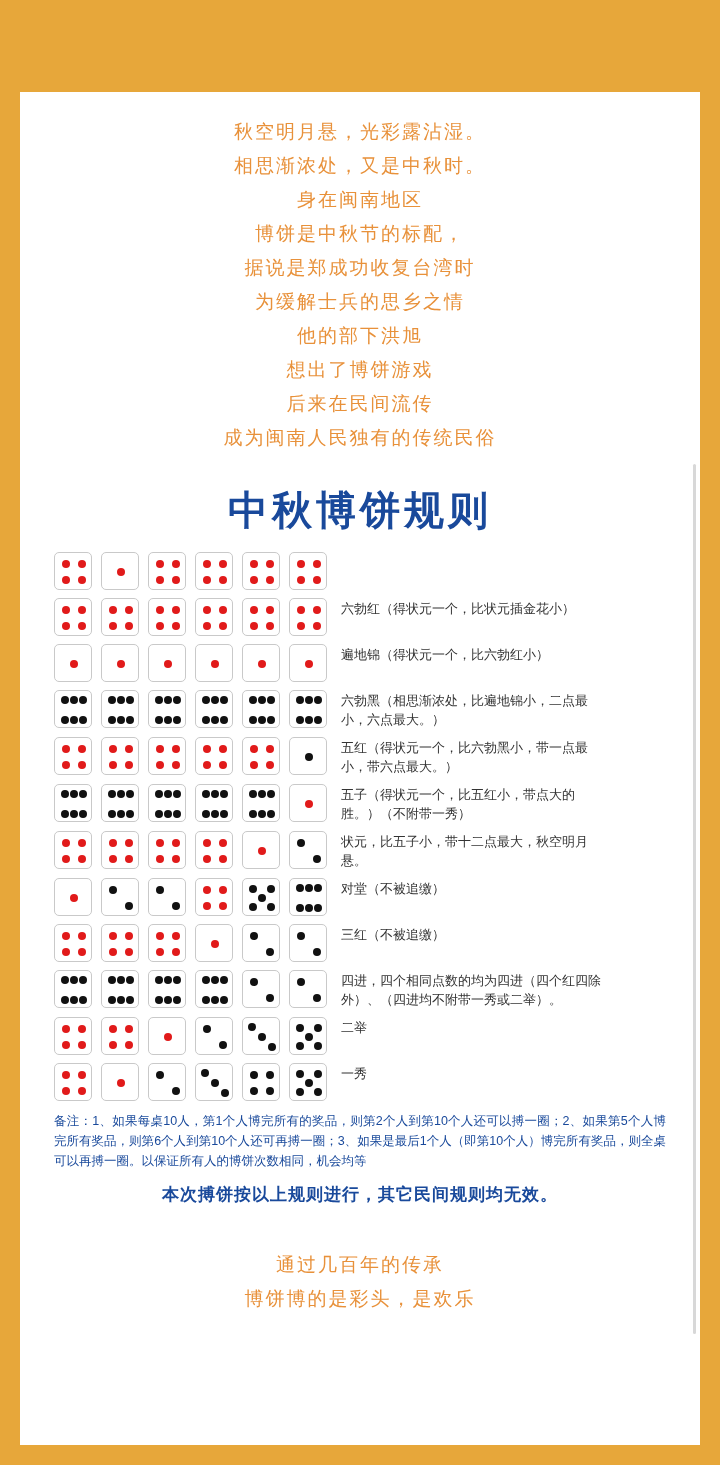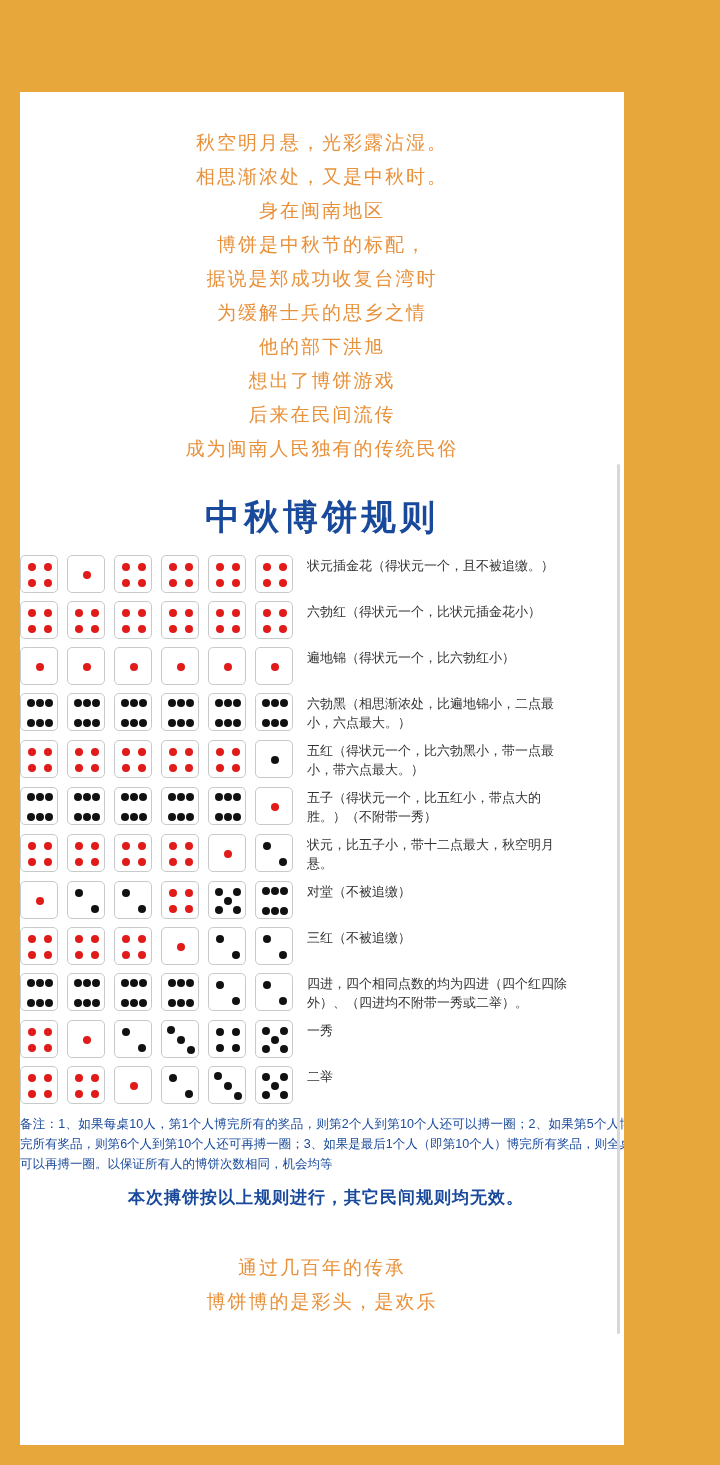--- a/index.html
+++ b/index.html
@@ -61,40 +61,40 @@
     border: 1px solid #c08f33;
     box-sizing: border-box;
   }
   .lantern i:nth-child(1) { left: 1px; }
   .lantern i:nth-child(2) { left: 10px; top: 6px; }
   
   .sheet {
     position: absolute;
     left: 20px;
     top: 92px;
-    width: 604px;
+    width: 680px;
     height: 1353px;
     background: #ffffff;
     box-sizing: border-box;
-    padding: 28px 0 0 0;
+    padding: 17px 0 0 0;
     overflow: hidden;
   }
   .poem {
     text-align: center;
     color: #e8913a;
     font-size: 19px;
     line-height: 34px;
     letter-spacing: 2px;
     padding: 6px 0 10px 0;
   }
   .poem div { white-space: nowrap; }
   .rules-title {
     text-align: center;
     color: #19499b;
-    font-size: 35px;
+    font-size: 40px;
     font-weight: bold;
     letter-spacing: 4px;
     margin: 18px 0 14px 0;
     font-family: "Liberation Sans", sans-serif;
   }
   
   .dice-table {
     margin: 0 auto;
     width: 612px;
   }
@@ -223,21 +223,20 @@
               <span class="pip red" style="left: 7px; top: 23px;"></span>
               <span class="pip red" style="left: 23px; top: 23px;"></span>
             </div>
             <div class="die">
               <span class="pip red" style="left: 7px; top: 7px;"></span>
               <span class="pip red" style="left: 23px; top: 7px;"></span>
               <span class="pip red" style="left: 7px; top: 23px;"></span>
               <span class="pip red" style="left: 23px; top: 23px;"></span>
             </div>
           </div>
-          <div class="desc">状元插金花（得状元一个，且不被追缴。）</div>
         </div>
         <div class="dice-row">
           <div class="dice-cells">
             <div class="die">
               <span class="pip red" style="left: 7px; top: 7px;"></span>
               <span class="pip red" style="left: 23px; top: 7px;"></span>
               <span class="pip red" style="left: 7px; top: 23px;"></span>
               <span class="pip red" style="left: 23px; top: 23px;"></span>
             </div>
             <div class="die">
@@ -589,82 +588,82 @@
         </div>
         <div class="dice-row">
           <div class="dice-cells">
             <div class="die">
               <span class="pip red" style="left: 7px; top: 7px;"></span>
               <span class="pip red" style="left: 23px; top: 7px;"></span>
               <span class="pip red" style="left: 7px; top: 23px;"></span>
               <span class="pip red" style="left: 23px; top: 23px;"></span>
             </div>
             <div class="die">
+              <span class="pip red" style="left: 7px; top: 7px;"></span>
+              <span class="pip red" style="left: 23px; top: 7px;"></span>
+              <span class="pip red" style="left: 7px; top: 23px;"></span>
+              <span class="pip red" style="left: 23px; top: 23px;"></span>
+            </div>
+            <div class="die">
               <span class="pip red" style="left: 15px; top: 15px;"></span>
             </div>
             <div class="die">
               <span class="pip" style="left: 7px; top: 7px;"></span>
               <span class="pip" style="left: 23px; top: 23px;"></span>
             </div>
             <div class="die">
               <span class="pip" style="left: 5px; top: 5px;"></span>
               <span class="pip" style="left: 15px; top: 15px;"></span>
               <span class="pip" style="left: 25px; top: 25px;"></span>
-            </div>
-            <div class="die">
-              <span class="pip" style="left: 7px; top: 7px;"></span>
-              <span class="pip" style="left: 23px; top: 7px;"></span>
-              <span class="pip" style="left: 7px; top: 23px;"></span>
-              <span class="pip" style="left: 23px; top: 23px;"></span>
             </div>
             <div class="die">
               <span class="pip" style="left: 6px; top: 6px;"></span>
               <span class="pip" style="left: 24px; top: 6px;"></span>
               <span class="pip" style="left: 15px; top: 15px;"></span>
               <span class="pip" style="left: 6px; top: 24px;"></span>
               <span class="pip" style="left: 24px; top: 24px;"></span>
             </div>
           </div>
-          <div class="desc">一秀</div>
-        </div>
-        <div class="dice-row">
-          <div class="dice-cells">
-            <div class="die">
-              <span class="pip red" style="left: 7px; top: 7px;"></span>
-              <span class="pip red" style="left: 23px; top: 7px;"></span>
-              <span class="pip red" style="left: 7px; top: 23px;"></span>
-              <span class="pip red" style="left: 23px; top: 23px;"></span>
-            </div>
+          <div class="desc">二举</div>
+        </div>
+        <div class="dice-row">
+          <div class="dice-cells">
             <div class="die">
               <span class="pip red" style="left: 7px; top: 7px;"></span>
               <span class="pip red" style="left: 23px; top: 7px;"></span>
               <span class="pip red" style="left: 7px; top: 23px;"></span>
               <span class="pip red" style="left: 23px; top: 23px;"></span>
             </div>
             <div class="die">
               <span class="pip red" style="left: 15px; top: 15px;"></span>
             </div>
             <div class="die">
               <span class="pip" style="left: 7px; top: 7px;"></span>
               <span class="pip" style="left: 23px; top: 23px;"></span>
             </div>
             <div class="die">
               <span class="pip" style="left: 5px; top: 5px;"></span>
               <span class="pip" style="left: 15px; top: 15px;"></span>
               <span class="pip" style="left: 25px; top: 25px;"></span>
+            </div>
+            <div class="die">
+              <span class="pip" style="left: 7px; top: 7px;"></span>
+              <span class="pip" style="left: 23px; top: 7px;"></span>
+              <span class="pip" style="left: 7px; top: 23px;"></span>
+              <span class="pip" style="left: 23px; top: 23px;"></span>
             </div>
             <div class="die">
               <span class="pip" style="left: 6px; top: 6px;"></span>
               <span class="pip" style="left: 24px; top: 6px;"></span>
               <span class="pip" style="left: 15px; top: 15px;"></span>
               <span class="pip" style="left: 6px; top: 24px;"></span>
               <span class="pip" style="left: 24px; top: 24px;"></span>
             </div>
           </div>
-          <div class="desc">二举</div>
+          <div class="desc">一秀</div>
         </div>
       </div>
 
     <div class="notes">备注：1、如果每桌10人，第1个人博完所有的奖品，则第2个人到第10个人还可以搏一圈；2、如果第5个人博完所有奖品，则第6个人到第10个人还可再搏一圈；3、如果是最后1个人（即第10个人）博完所有奖品，则全桌可以再搏一圈。以保证所有人的博饼次数相同，机会均等</div>
     <div class="notes-strong">本次搏饼按以上规则进行，其它民间规则均无效。</div>
 
     <div class="closing">
       <div>通过几百年的传承</div>
       <div>博饼博的是彩头，是欢乐</div>
     </div>

